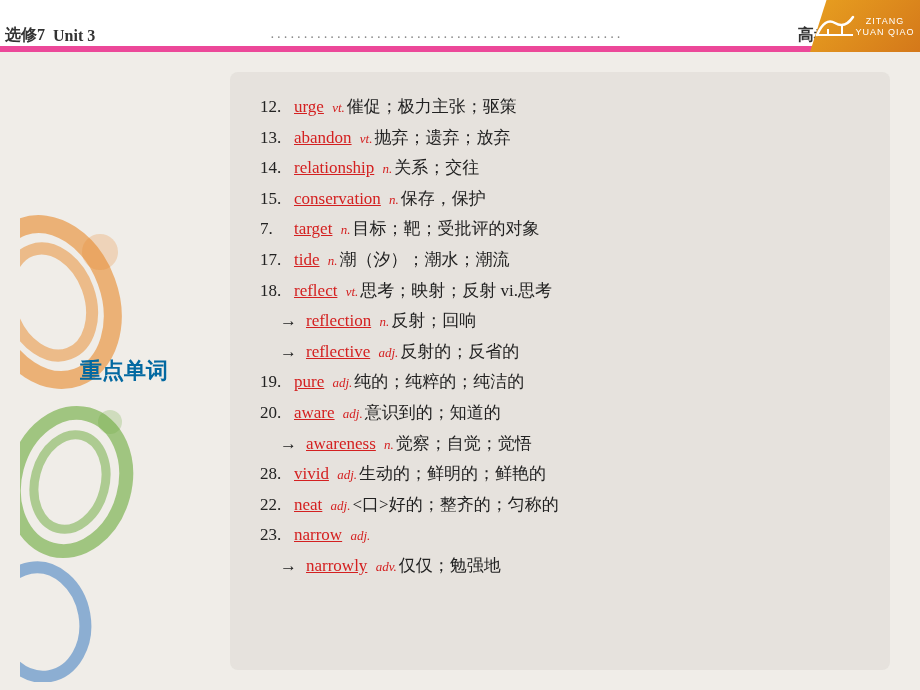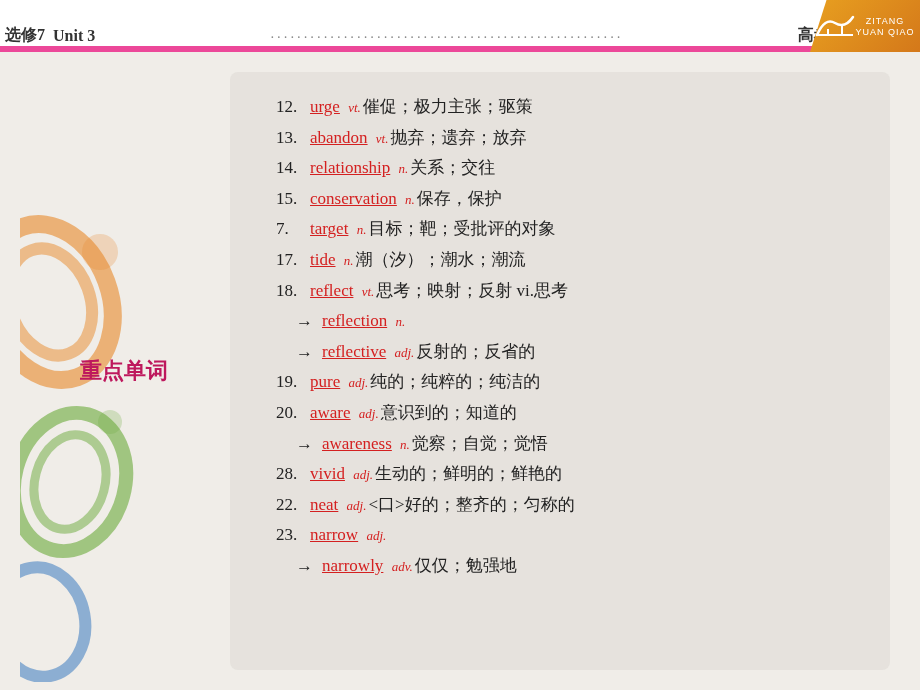--- a/index.html
+++ b/index.html
@@ -75,21 +75,21 @@
       width: 200px;
       display: flex;
       align-items: center;
       justify-content: center;
       position: relative;
     }
 
     .section-label {
       font-size: 22px;
       font-weight: bold;
-      color: #be185d;
+      color: #0369a1;
       writing-mode: horizontal-tb;
       position: absolute;
       left: 50px;
       top: 50%;
       transform: translateY(-50%);
       white-space: nowrap;
     }
 
     .right-panel {
       flex: 1;
@@ -103,21 +103,20 @@
       list-style: none;
     }
 
     .vocab-item {
       font-size: 17px;
       line-height: 1.8;
       color: #222;
       display: flex;
       align-items: baseline;
       gap: 2px;
-      margin-left: 16px;
     }
 
     .vocab-item.sub-item {
       padding-left: 20px;
     }
 
     .item-num {
       min-width: 32px;
       color: #222;
       font-size: 17px;
@@ -248,20 +247,21 @@
           <span class="word-link">reflect</span>
           <span style="color:#222;font-size:17px;">&nbsp;</span>
           <span class="word-type">vt.</span>
           <span class="word-def">思考；映射；反射 vi.思考</span>
         </li>
         <li class="vocab-item sub-item">
           <span class="arrow">→ </span>
           <span class="word-link">reflection</span>
           <span style="color:#222;font-size:17px;">&nbsp;</span>
           <span class="word-type">n.</span>
+          <span class="word-def">反射；回响</span>
         </li>
         <li class="vocab-item sub-item">
           <span class="arrow">→ </span>
           <span class="word-link">reflective</span>
           <span style="color:#222;font-size:17px;">&nbsp;</span>
           <span class="word-type">adj.</span>
           <span class="word-def">反射的；反省的</span>
         </li>
         <li class="vocab-item">
           <span class="item-num">19.</span>

